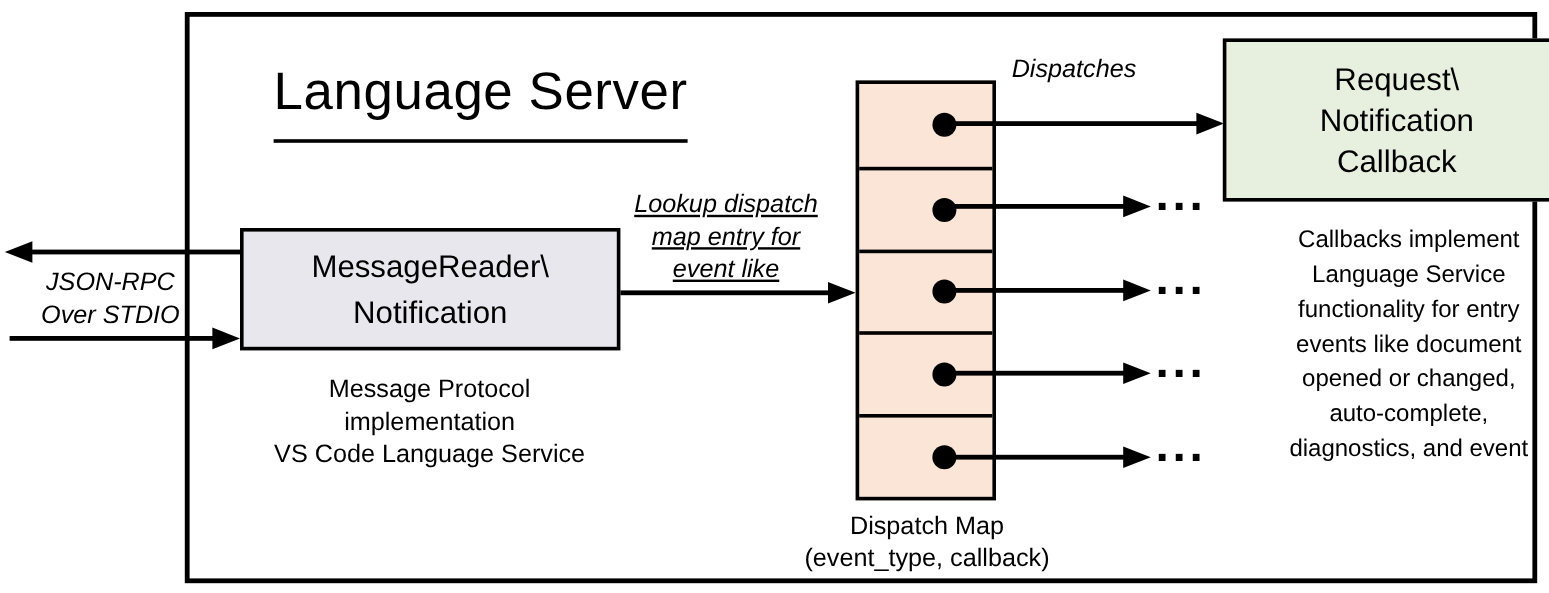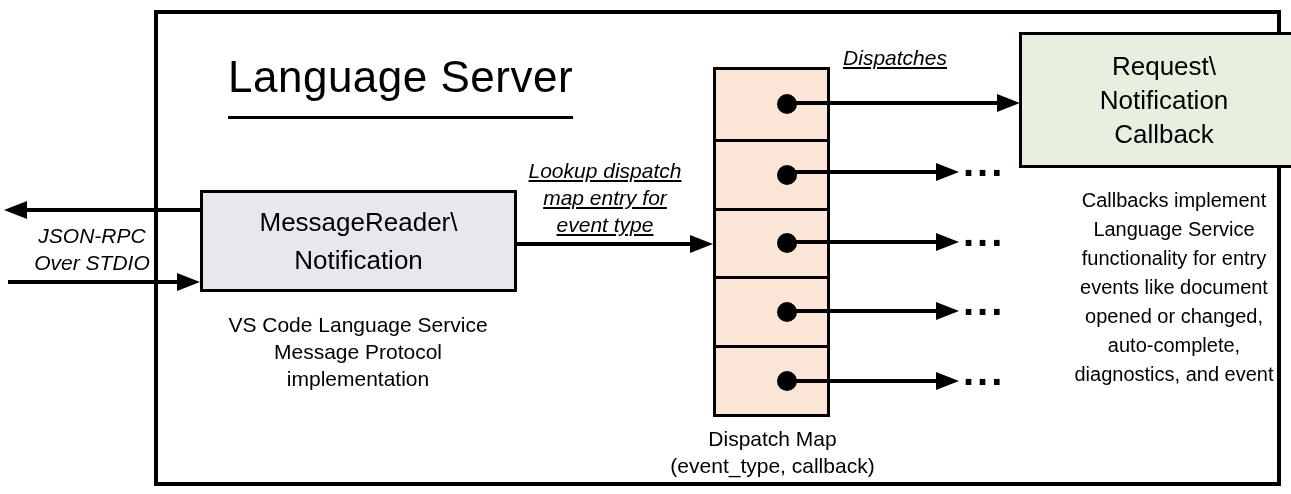--- a/index.html
+++ b/index.html
@@ -68,30 +68,30 @@
   <div class="label italic" style="left:12px; top:222px; width:160px;">
     <div>JSON-RPC</div>
     <div>Over STDIO</div>
   </div>
 
   <div class="abs box message-box">
     <div>MessageReader\</div>
     <div>Notification</div>
   </div>
   <div class="label" style="left:208px; top:311px; width:300px;">
+    <div>Message Protocol implementation</div>
     <div>VS Code Language Service</div>
-    <div>Message Protocol implementation</div>
   </div>
 
   <div class="hline" style="left:517px; top:242px; width:176px;"></div>
   <div class="ah ah-right" style="left:690px; top:235px;"></div>
   <div class="label italic" style="left:515px; top:157px; width:180px;text-decoration:underline;">
     <div>Lookup dispatch</div>
     <div>map entry for</div>
-    <div>event type</div>
+    <div>event like</div>
   </div>
 
   <div class="abs dmap">
     <div class="dcell">
         <div class="dot"></div>
       </div>
     <div class="dcell">
         <div class="dot"></div>
       </div>
     <div class="dcell">
@@ -104,21 +104,21 @@
         <div class="dot"></div>
       </div>
   </div>
   <div class="label" style="left:650px; top:425px; width:245px;">
     <div>Dispatch Map</div>
     <div>(event_type, callback)</div>
   </div>
 
   <div class="hline" style="left:787px; top:101px; width:212px;"></div>
   <div class="ah ah-right" style="left:997px; top:94px;"></div>
-  <div class="label italic" style="left:820px; top:44px; width:150px; line-height:28px;text-decoration:underline;">
+  <div class="label italic" style="left:820px; top:44px; width:150px; line-height:28px;">
     <div>Dispatches</div>
   </div>
 
   <div class="hline" style="left:787px; top:170px; width:151px;"></div>
   <div class="ah ah-right" style="left:936px; top:163px;"></div>
   <span class="ellipsis" style="left:963px; top:142px;">...</span>
 
   <div class="hline" style="left:787px; top:240px; width:151px;"></div>
   <div class="ah ah-right" style="left:936px; top:233px;"></div>
   <span class="ellipsis" style="left:963px; top:212px;">...</span>

